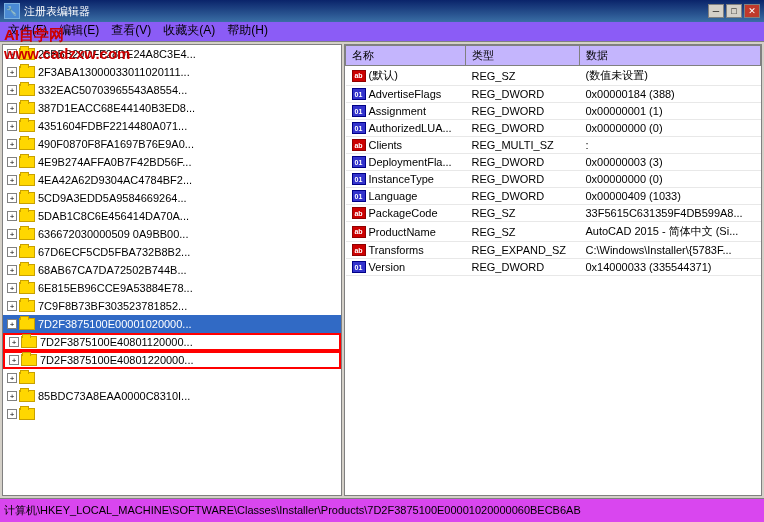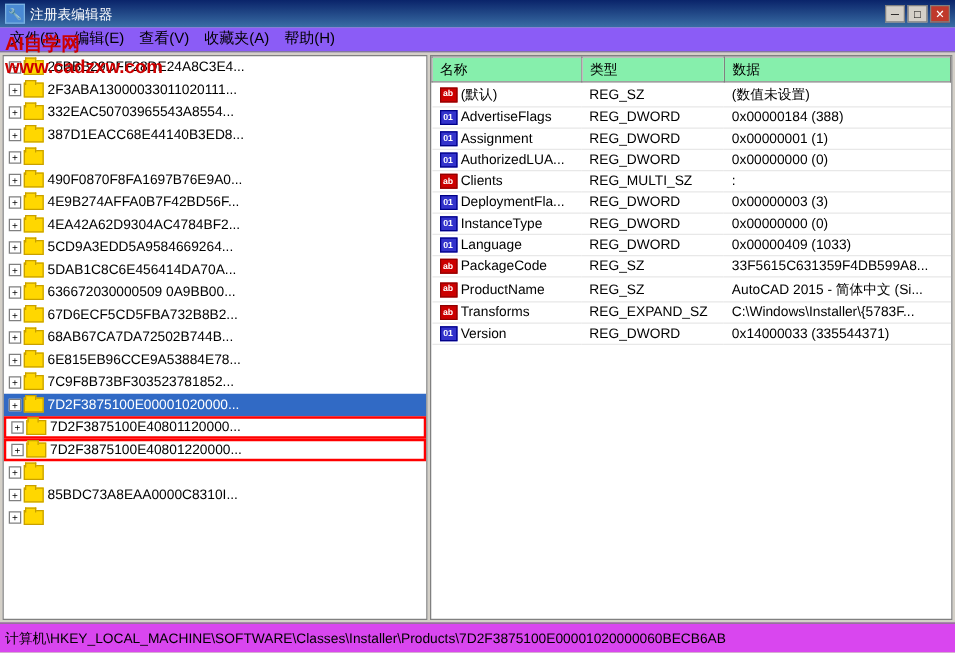--- a/index.html
+++ b/index.html
@@ -152,21 +152,21 @@
     }
     .tree-label { font-size: 11px; }
 
     
     .reg-table {
       width: 100%;
       border-collapse: collapse;
       font-size: 11px;
     }
     .reg-table th {
-      background: #86efac;
+      background: #c4b5fd;
       border: 1px solid #808080;
       padding: 2px 6px;
       text-align: left;
       font-weight: normal;
       position: sticky;
       top: 0;
       z-index: 5;
     }
     .reg-table td {
       border-bottom: 1px solid #e8e8e8;
@@ -279,20 +279,21 @@
         <span class="tree-label">332EAC50703965543A8554...</span>
       </div>
       <div class="tree-item">
         <span class="tree-expand">+</span>
         <span class="tree-folder"></span>
         <span class="tree-label">387D1EACC68E44140B3ED8...</span>
       </div>
       <div class="tree-item">
         <span class="tree-expand">+</span>
         <span class="tree-folder"></span>
+        <span class="tree-label">4351604FDBF2214480A071...</span>
       </div>
       <div class="tree-item">
         <span class="tree-expand">+</span>
         <span class="tree-folder"></span>
         <span class="tree-label">490F0870F8FA1697B76E9A0...</span>
       </div>
       <div class="tree-item">
         <span class="tree-expand">+</span>
         <span class="tree-folder"></span>
         <span class="tree-label">4E9B274AFFA0B7F42BD56F...</span>

